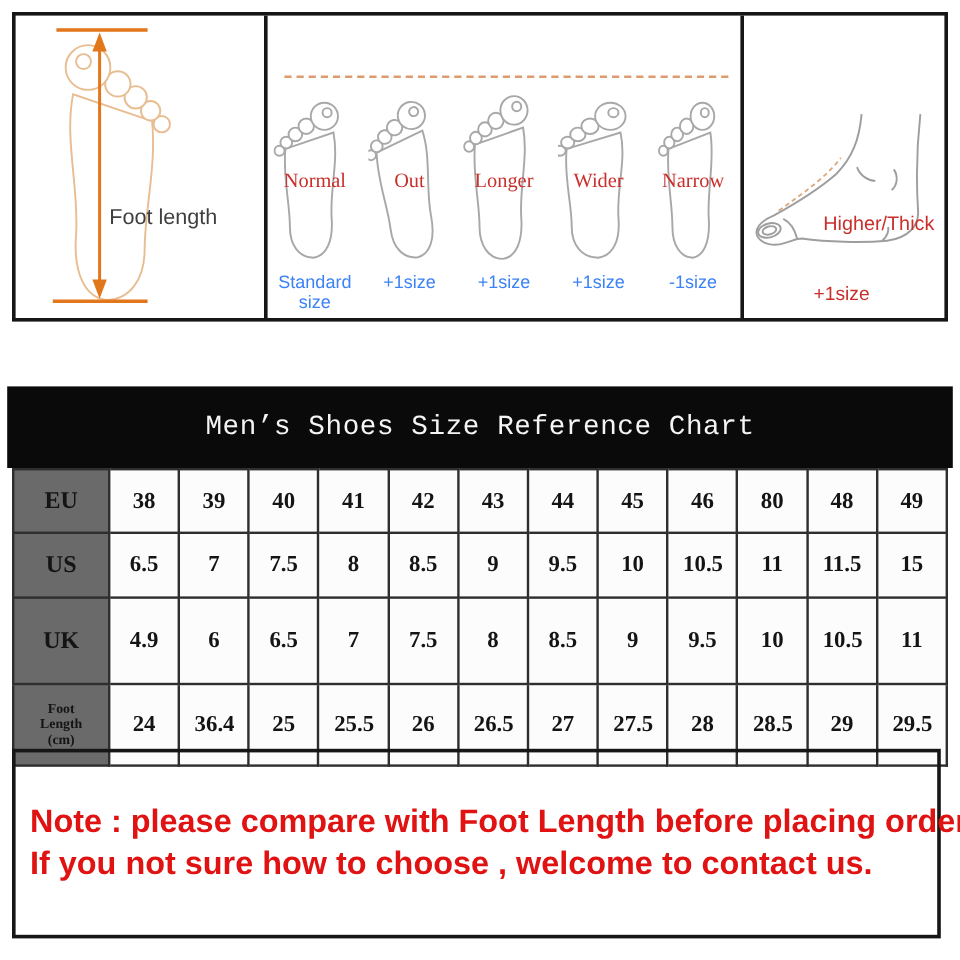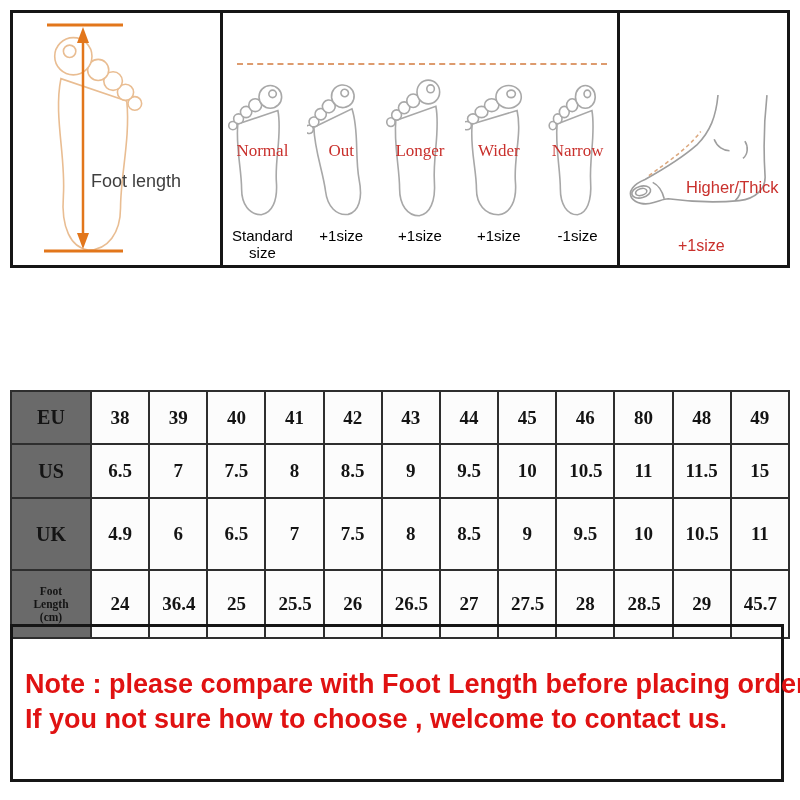--- a/index.html
+++ b/index.html
@@ -17,21 +17,21 @@
   .arrow-svg{position:absolute;left:0;top:0;}
   .footlen-label{position:absolute;left:78px;top:158px;font-size:18px;color:#3f3f3f;}
 
   .dashline{position:absolute;left:14px;right:10px;top:50px;border-top:2px dashed #dd9b6e;}
   .ftrow{position:absolute;left:0;top:0;width:100%;height:100%;display:flex;}
   .ftcol{position:relative;flex:1 1 20%;display:flex;justify-content:center;}
   .ftsvg{margin-top:54px;color:#a8a8a8;}
   .ftlabel{position:absolute;top:128px;left:0;width:100%;text-align:center;
            color:#c9302c;font-size:17px;font-family:Liberation Serif, serif;}
   .ftsize{position:absolute;top:214px;left:0;width:100%;text-align:center;
-          color:#000000;font-size:15px;line-height:17px;padding:0 6px;box-sizing:border-box;}
+          color:#3b82f6;font-size:15px;line-height:17px;padding:0 6px;box-sizing:border-box;}
   .sidefoot-svg{position:absolute;left:2px;top:78px;color:#9e9e9e;}
   .side-label{position:absolute;left:66px;top:165px;color:#c9302c;font-size:16.5px;white-space:nowrap;text-align:right;}
   .side-size{position:absolute;left:58px;top:224px;color:#c9302c;font-size:16px;}
 
   
   .banner{position:absolute;left:6px;top:322px;width:788px;height:68px;background:#0a0a0a;
           display:flex;align-items:center;justify-content:center;}
   .banner-title{color:#f4f4f4;font-family:"Liberation Mono",monospace;font-size:23px;letter-spacing:0.5px;}
 
   
@@ -142,20 +142,23 @@
         <path class="shape-open" d="M118,114 C122,110 124,106 123,102"></path>
         <ellipse class="shape-open" cx="20" cy="105" rx="10" ry="6" transform="rotate(-15 20 105)"></ellipse>
         <ellipse class="shape-open" cx="20" cy="105" rx="6" ry="3.5" transform="rotate(-15 20 105)"></ellipse>
         <path d="M28,88 C50,72 68,60 82,42" fill="none" stroke="#dca87e" stroke-width="1.6" stroke-dasharray="4 3"></path>
       </svg>
       <div class="side-label">Higher/Thick</div>
       <div class="side-size">+1size</div>
     </div>
   </div>
 
+  <div class="banner">
+    <span class="banner-title">Men’s Shoes Size Reference Chart</span>
+  </div>
 
   <table class="size-table">
     <colgroup>
         <col class="c-hdr">
         <col span="12">
       </colgroup>
     <tbody>
         <tr style="height:53px;">
       <td class="hdr">EU</td>
       <td>38</td>
@@ -210,21 +213,21 @@
       <td>36.4</td>
       <td>25</td>
       <td>25.5</td>
       <td>26</td>
       <td>26.5</td>
       <td>27</td>
       <td>27.5</td>
       <td>28</td>
       <td>28.5</td>
       <td>29</td>
-      <td>45.7</td>
+      <td>29.5</td>
     </tr>
   </tbody>
     </table>
 
   <div class="note-box">
     <div class="note-text">
       <div>Note : please compare with Foot Length before placing order,</div>
       <div>If you not sure how to choose , welcome to contact us.</div>
     </div>
   </div>

